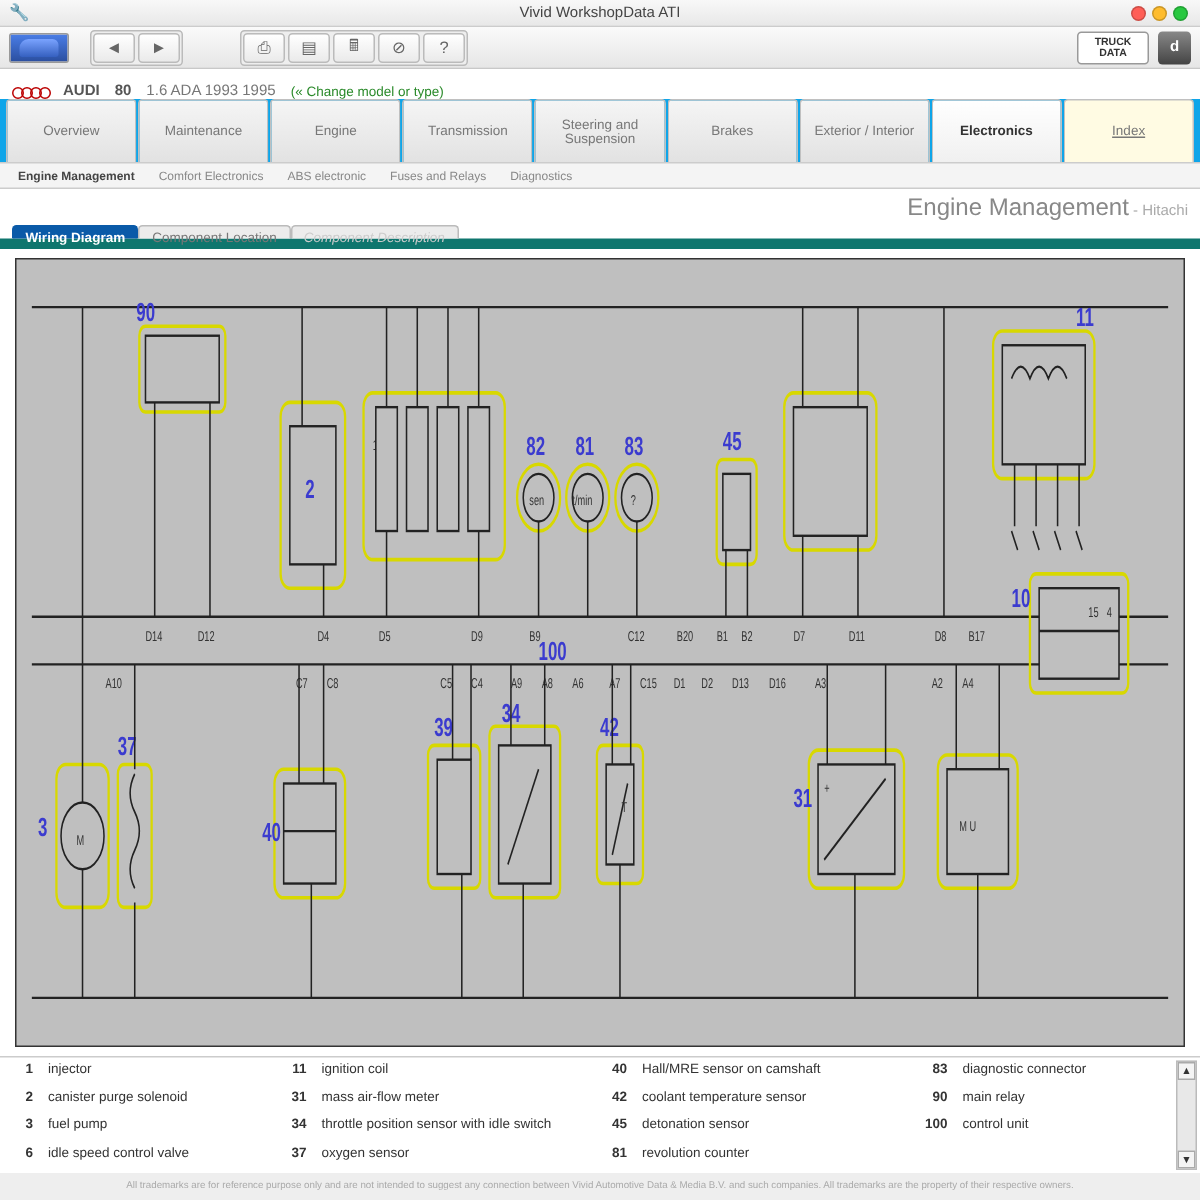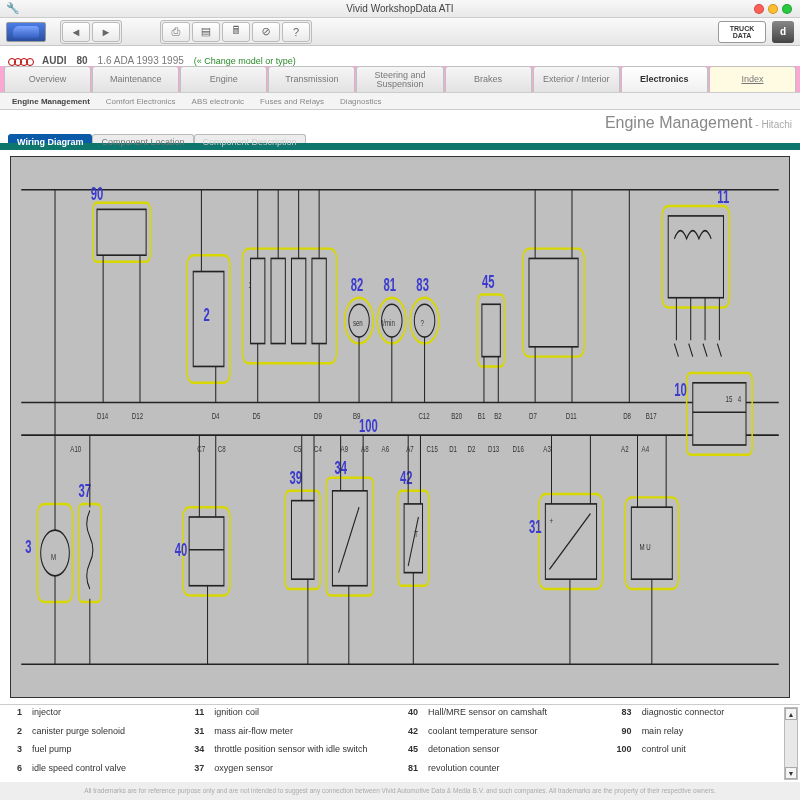--- a/index.html
+++ b/index.html
@@ -22,37 +22,37 @@
   .logo-right { display:flex; align-items:center; gap:6px; }
   .truck-badge { width:48px; height:22px; background:#fff; border:1px solid #999; border-radius:3px; display:flex; align-items:center; justify-content:center; font-size:7px; font-weight:bold; color:#333; line-height:1; text-align:center; }
   .d-badge { width:22px; height:22px; background:linear-gradient(#888,#444); border-radius:3px; color:#fff; font-weight:bold; display:flex;align-items:center;justify-content:center;}
 
   .vehicle-bar { height: 20px; display:flex; align-items:flex-end; gap:10px; padding: 0 8px; font-size: 10px; background:#fff;}
   .brand-ovals { display:flex; gap:-2px; }
   .o { width:8px; height:8px; border:1px solid #b00; border-radius:50%; margin-right:-2px;}
   .model-name { font-weight:bold; color:#555; }
   .change-link { color:#2a8a2a; font-size:9px; cursor:pointer;}
 
-  .main-tabs { height: 26px; display:flex; background:#f9a8d4; gap:1px; padding: 0 4px;}
+  .main-tabs { height: 42px; display:flex; background:#0ea5e9; gap:1px; padding: 0 4px;}
   .mtab { flex:1; background:linear-gradient(#f5f5f5,#e2e2e2); border:1px solid #c0c0c0; border-bottom:none; border-radius:3px 3px 0 0; display:flex; align-items:center; justify-content:center; font-size:9px; color:#777; cursor:pointer; text-align:center; line-height:1;}
   .mtab.active { background:linear-gradient(#fff,#f0f0f0); color:#333; font-weight:bold;}
   .mtab.index { background:#fffbe3;text-decoration:underline; }
 
   .sub-tabs { height: 18px; display:flex; background:#f4f4f4; gap:8px; padding: 2px 8px 0 8px; border-top:1px solid #ccc; border-bottom:1px solid #ccc;}
   .stab { font-size:8px; color:#888; cursor:pointer; padding:2px 4px;}
   .stab.active { font-weight:bold; color:#444;}
 
   .section-title { padding: 4px 8px 0 8px; text-align: right; }
   .section-title h1 { font-size: 16px; color:#888; font-weight:normal; display:inline;}
   .section-title .sub { font-size: 10px; color:#aaa; }
 
   .doc-tabs { height:18px; display:flex; gap:0; padding: 2px 8px 0 8px; border-bottom: 7px solid #0f766e;}
   .dtab { padding: 2px 8px; font-size:9px; border:1px solid #bbb; border-bottom:none; background:#ececec; color:#777; cursor:pointer; border-radius:3px 3px 0 0;}
   .dtab.active { background:#0a5aa8; color:#fff; border-color:#0a5aa8; font-weight:bold;}
-  .dtab.disabled {color:#ccc;}
+  .dtab.disabled {color:#ccc;font-style:italic;}
 
   .diagram-zone { flex:1 1 auto; background:#fff; padding: 6px 10px; display:flex;}
   .diagram { flex:1; background:#bfbfbf; border:1px solid #333; position:relative; overflow:hidden;}
   .diagram svg { width:100%; height:100%; }
   .clab { font: 11px Arial; fill:#3b3bcf; font-weight:bold;}
   .term { font: 6px Arial; fill:#333;}
   .hil { fill:none; stroke:#d8d800; stroke-width:1.5;}
   .wire { stroke:#222; stroke-width:1; fill:none;}
   .box { fill:#bfbfbf; stroke:#222; stroke-width:1;}
 

